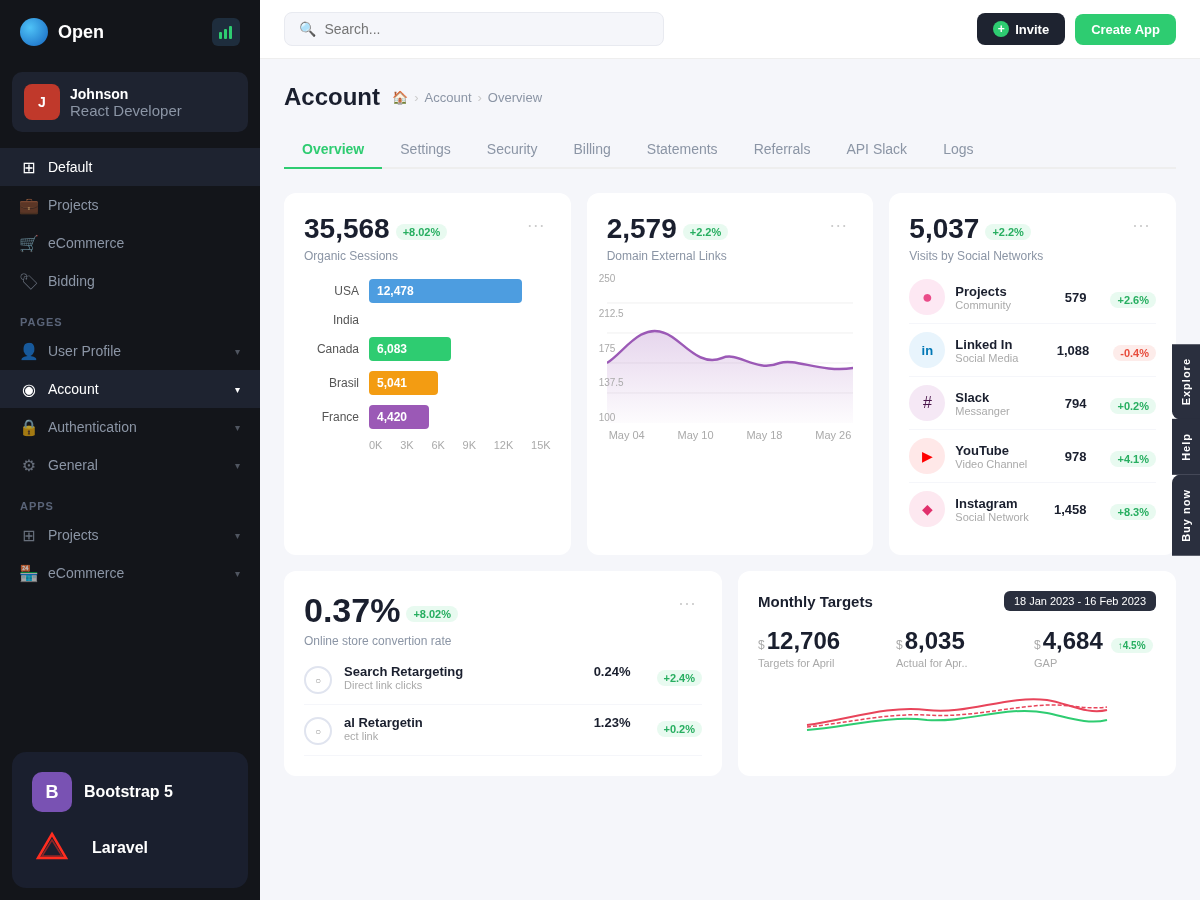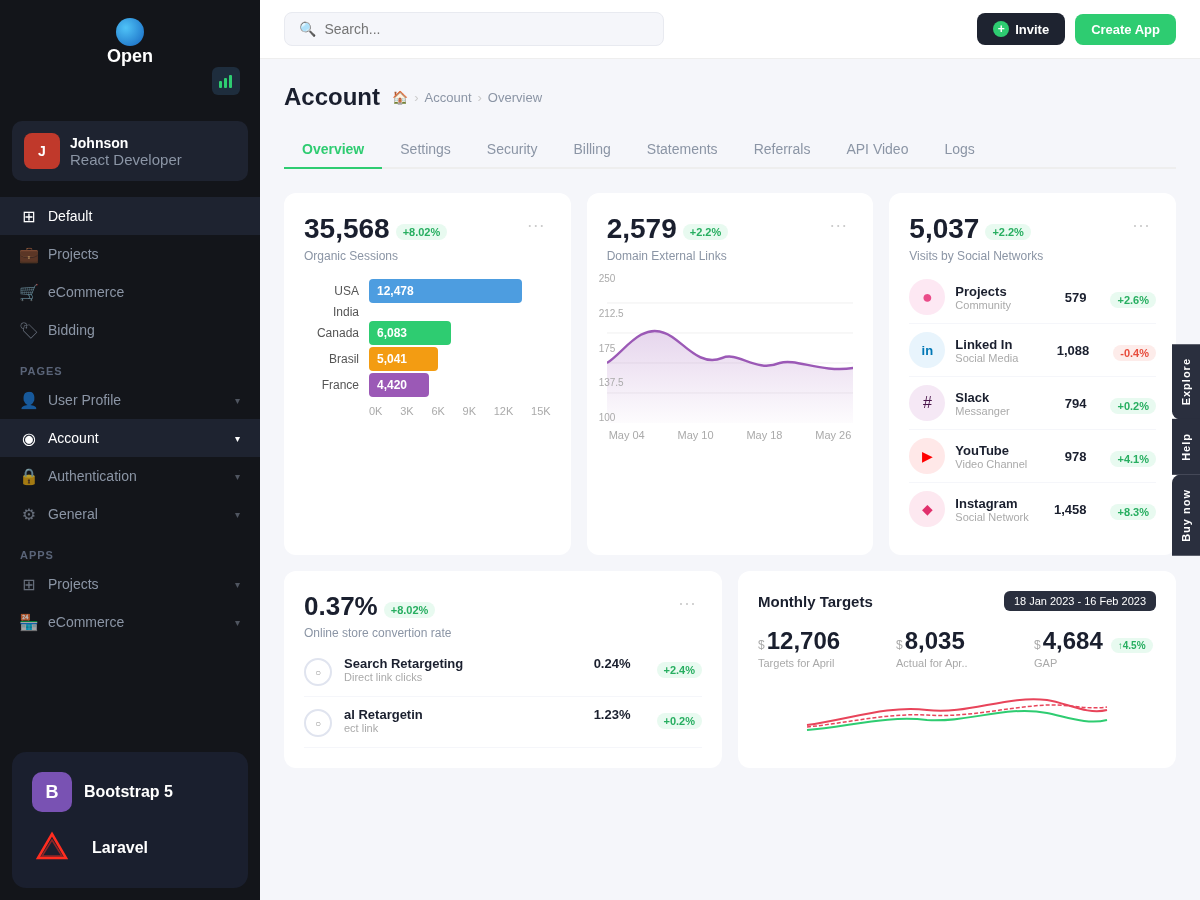--- a/index.html
+++ b/index.html
@@ -1,20 +1,20 @@
 <!DOCTYPE html>
 <html><head>
   <meta charset="utf-8">
   <style>
     * { margin: 0; padding: 0; box-sizing: border-box; }
     body { font-family: -apple-system, BlinkMacSystemFont, 'Segoe UI', sans-serif; display: flex; width: 1200px; height: 900px; overflow: hidden; background: #f5f6fa; }
 
     
     .sidebar { width: 260px; min-width: 260px; background: #13151a; height: 900px; display: flex; flex-direction: column; overflow-y: auto; position: relative; }
-    .sidebar-logo { display: flex; align-items: center; gap: 0; padding: 18px 20px; flex-direction: column; }
+    .sidebar-logo { display: flex; align-items: center; gap: 10px; padding: 18px 20px; }
     .logo-dot { width: 28px; height: 28px; border-radius: 50%; background: radial-gradient(circle at 35% 35%, #4fc3f7, #1565c0); }
     .logo-text { color: #fff; font-size: 18px; font-weight: 600; }
     .logo-icon { margin-left: auto; width: 28px; height: 28px; background: #1e2d3d; border-radius: 6px; display: flex; align-items: center; justify-content: center; }
     .logo-icon svg { width: 16px; height: 16px; }
 
     .user-card { margin: 8px 12px 16px; background: #1e2330; border-radius: 10px; padding: 12px; display: flex; align-items: center; gap: 10px; }
     .user-avatar { width: 36px; height: 36px; border-radius: 8px; background: #c0392b; overflow: hidden; display: flex; align-items: center; justify-content: center; color: #fff; font-weight: bold; font-size: 14px; }
     .user-info { flex: 1; }
     .user-name { color: #fff; font-size: 14px; font-weight: 600; }
     .user-role { color: #8b95a5; font-size: 15px; }
@@ -68,21 +68,21 @@
     .stat-header { display: flex; align-items: flex-start; justify-content: space-between; margin-bottom: 6px; }
     .stat-value { font-size: 28px; font-weight: 700; color: #1a1f2e; }
     .stat-badge { display: flex; align-items: center; gap: 3px; font-size: 11px; font-weight: 600; padding: 2px 7px; border-radius: 12px; margin-top: 6px; margin-left: 6px; }
     .stat-badge.up { background: #e8faf0; color: #27ae60; }
     .stat-badge.down { background: #fdecea; color: #e74c3c; }
     .stat-label { font-size: 12px; color: #8b95a5; margin-top: 4px; }
     .more-btn { background: none; border: none; color: #ccc; cursor: pointer; font-size: 18px; padding: 2px 6px; }
 
     
     .bar-chart { margin-top: 16px; }
-    .bar-row { display: flex; align-items: center; gap: 10px; margin-bottom: 2px; }
+    .bar-row { display: flex; align-items: center; gap: 10px; margin-bottom: 10px; }
     .bar-label { width: 55px; font-size: 12px; color: #555; text-align: right; }
     .bar-wrap { flex: 1; height: 24px; position: relative; }
     .bar { height: 24px; border-radius: 4px; display: flex; align-items: center; padding-left: 8px; font-size: 12px; font-weight: 600; color: #fff; }
     .bar-axis { display: flex; justify-content: space-between; margin-top: 8px; padding-left: 65px; }
     .bar-axis span { font-size: 11px; color: #aaa; }
     .line-chart-labels { display: flex; justify-content: space-between; padding: 0 4px; margin-top: 2px; }
     .line-chart-labels span { font-size: 11px; color: #aaa; }
     .chart-area { position: relative; width: 100%; height: 160px; }
 
     
@@ -246,21 +246,21 @@
       </div>
     </div>
 
     <div class="tabs">
       <div class="tab active">Overview</div>
       <div class="tab">Settings</div>
       <div class="tab">Security</div>
       <div class="tab">Billing</div>
       <div class="tab">Statements</div>
       <div class="tab">Referrals</div>
-      <div class="tab">API Video</div>
+      <div class="tab">API Slack</div>
       <div class="tab">Logs</div>
     </div>
 
     <div class="stats-grid">
 
       <div class="stat-card">
         <div class="stat-header">
           <div>
             <div class="stat-value-row">
               <span class="stat-value">35,568</span>
@@ -429,21 +429,21 @@
         </div>
       </div>
     </div>
 
     <div class="bottom-grid">
 
       <div class="card">
         <div class="stat-header">
           <div>
             <div class="stat-value-row">
-              <span class="stat-value" style="font-size:26px;">0.37%</span>
+              <span class="stat-value" style="font-size:34px;">0.37%</span>
               <span class="stat-badge up">+8.02%</span>
             </div>
             <div class="stat-label">Online store convertion rate</div>
           </div>
           <button class="more-btn">···</button>
         </div>
 
         <div class="retarget-item">
           <div class="retarget-icon">○</div>
           <div class="retarget-info">

